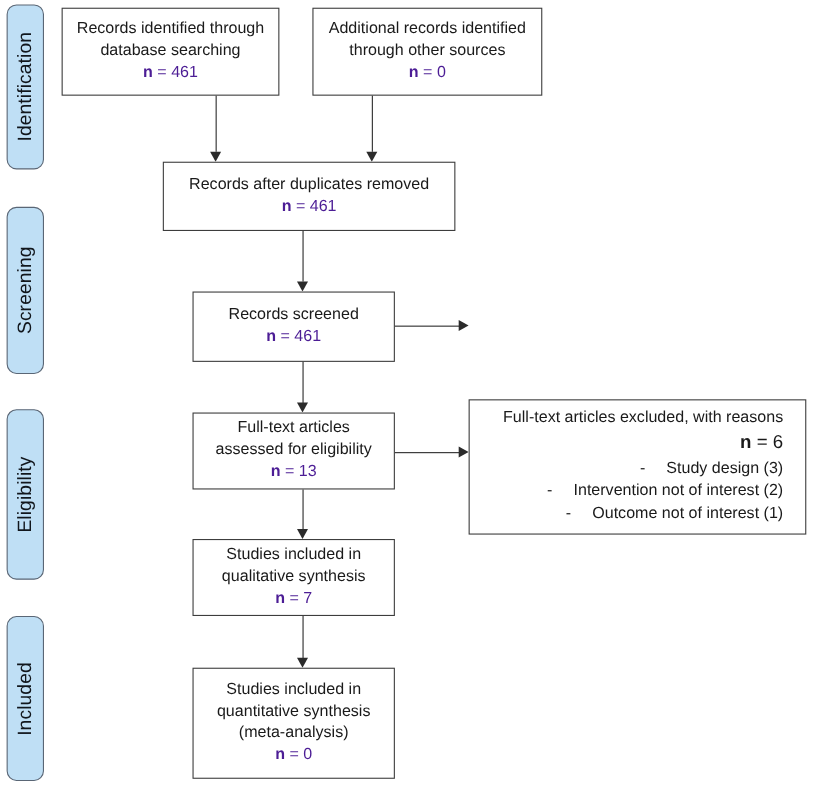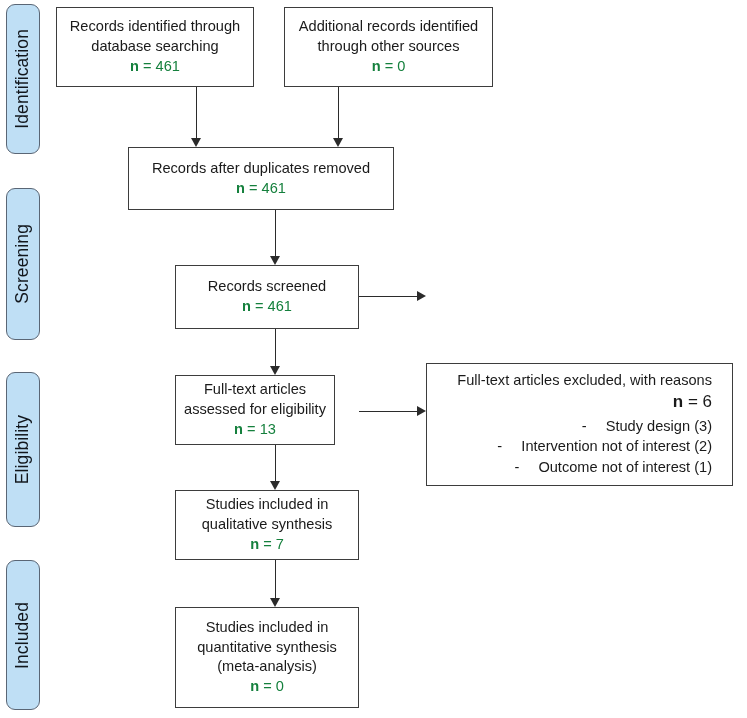--- a/index.html
+++ b/index.html
@@ -66,21 +66,21 @@
     font-size: 14.6px;
     line-height: 1.33;
     text-align: center;
     white-space: nowrap;
     color: #1a1a1a;
   }
   .box-n {
     font-size: 14.6px;
     line-height: 1.4;
     text-align: center;
-    color: #15803d;
+    color: #4c1d95;
   }
   .box-n b {
     font-weight: bold;
   }
 
   
   .reason-head {
     text-align: center;
     font-size: 14.6px;
     line-height: 1.3;
@@ -170,21 +170,21 @@
       <b>n</b><span> = </span><span>0</span>
     </div>
   </div>
 
   <div class="conn-v" style="left:196px;top:87px;height:51px;"></div>
   <div class="arrow-down" style="left:191px;top:138px;"></div>
 
   <div class="conn-v" style="left:338px;top:87px;height:51px;"></div>
   <div class="arrow-down" style="left:333px;top:138px;"></div>
 
-  <div class="flow-box" style="left:128px;top:147px;width:266px;height:63px;">
+  <div class="flow-box" style="left:148px;top:147px;width:266px;height:63px;">
     <div class="box-line">Records after duplicates removed</div>
     <div class="box-n">
       <b>n</b><span> = </span><span>461</span>
     </div>
   </div>
 
   <div class="conn-v" style="left:275px;top:210px;height:46px;"></div>
   <div class="arrow-down" style="left:270px;top:256px;"></div>
 
   <div class="flow-box" style="left:175px;top:265px;width:184px;height:64px;">
@@ -194,21 +194,21 @@
     </div>
   </div>
 
   <div class="conn-h" style="left:359px;top:296px;width:60px;"></div>
   <div class="arrow-right" style="left:417px;top:291px;"></div>
 
 
   <div class="conn-v" style="left:275px;top:329px;height:39px;"></div>
   <div class="arrow-down" style="left:270px;top:366px;"></div>
 
-  <div class="flow-box" style="left:175px;top:375px;width:160px;height:70px;">
+  <div class="flow-box" style="left:175px;top:375px;width:184px;height:70px;">
     <div class="box-line">Full-text articles</div>
     <div class="box-line">assessed for eligibility</div>
     <div class="box-n">
       <b>n</b><span> = </span><span>13</span>
     </div>
   </div>
 
   <div class="conn-h" style="left:359px;top:411px;width:60px;"></div>
   <div class="arrow-right" style="left:417px;top:406px;"></div>
 

